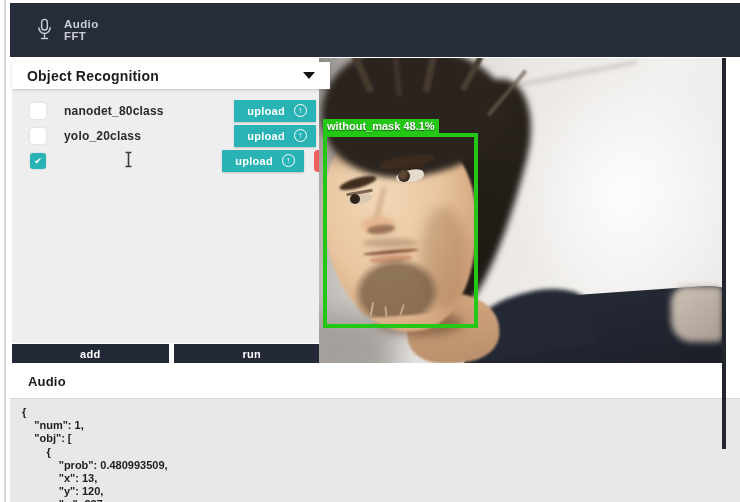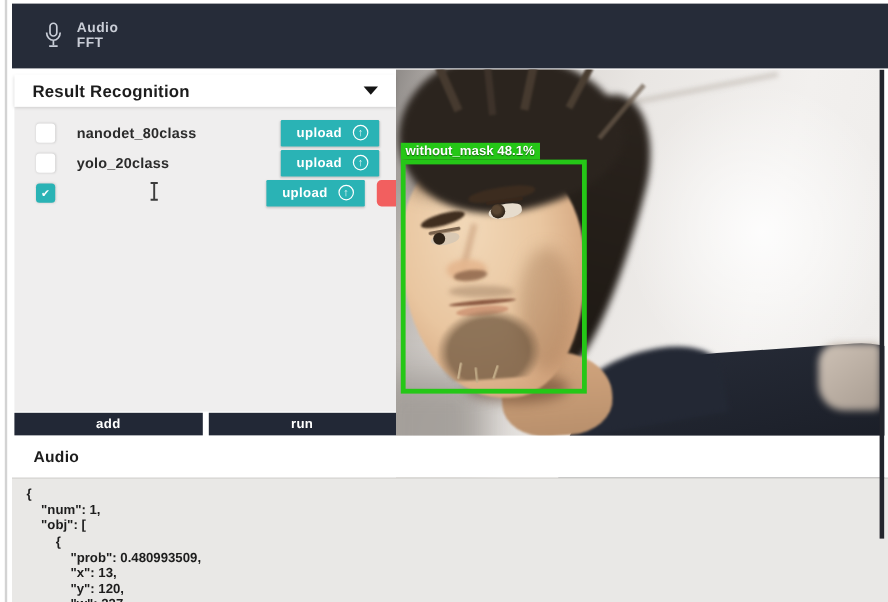--- a/index.html
+++ b/index.html
@@ -43,21 +43,21 @@
            background:#f25f5f;color:#fff;font-size:9px;font-weight:700;cursor:pointer;
            display:flex;align-items:center;justify-content:center;flex:0 0 24px;}
   .panel-actions{display:flex;gap:5px;margin-top:1px;}
   .action-btn{flex:1;height:19px;background:#222836;color:#fff;border:none;cursor:pointer;
               font-family:"Liberation Sans",sans-serif;font-size:11px;font-weight:700;letter-spacing:.3px;}
 
   
   .ibeam{left:124px;top:151px;width:9px;height:17px;z-index:60;pointer-events:none;}
 
   
-  .webcam{left:330px;top:58px;width:407px;height:391px;overflow:hidden;
+  .webcam{left:319px;top:58px;width:407px;height:391px;overflow:hidden;
           background:linear-gradient(105deg,#8f8b88 0%,#b6b1ad 8%,#d8d4d0 22%,#e9e6e3 40%,#f2f0ee 68%,#edebe9 100%);}
   .webcam *{position:absolute;}
   .wall-line{left:130px;top:20px;width:190px;height:4px;background:#c7c1ba;
              transform:rotate(-11deg);filter:blur(2px);opacity:.8;}
   .wall-glow{left:190px;top:10px;width:230px;height:250px;border-radius:50%;
              background:radial-gradient(ellipse,rgba(255,255,255,.85) 0%,rgba(255,255,255,0) 70%);}
   .wall-bl{left:-20px;bottom:-12px;width:95px;height:150px;background:#9d9893;filter:blur(14px);opacity:.85;}
   .hair-back{left:120px;top:18px;width:78px;height:235px;
              background:linear-gradient(#2a231d,#1d1813);border-radius:50% 50% 40% 60%/40% 30% 70% 60%;
              transform:rotate(14deg);filter:blur(3px);}
@@ -149,21 +149,21 @@
       <line x1="7" y1="29" x2="17" y2="29" stroke="#c9ced8" stroke-width="2"></line>
     </svg>
     <div class="brand">
       <div>Audio</div>
       <div>FFT</div>
     </div>
   </header>
 
   <section class="abs left-panel">
     <div class="panel-header">
-      <span class="panel-title">Result Recognition</span>
+      <span class="panel-title">Object Recognition</span>
       <span class="caret"></span>
     </div>
 
     <div class="panel-body">
       <div class="model-row">
         <span class="cbx"></span>
         <span class="model-name">nanodet_80class</span>
         <button class="upload-btn">
           <span>upload</span>
           <span class="up-circle">↑</span>

